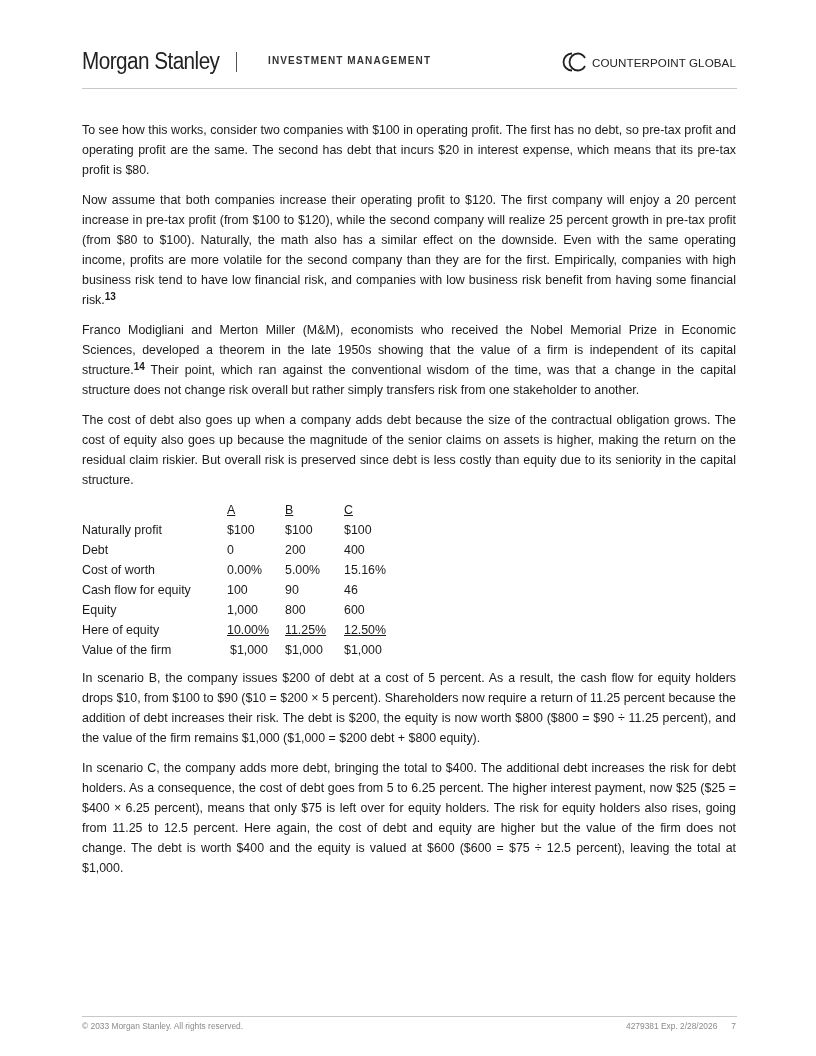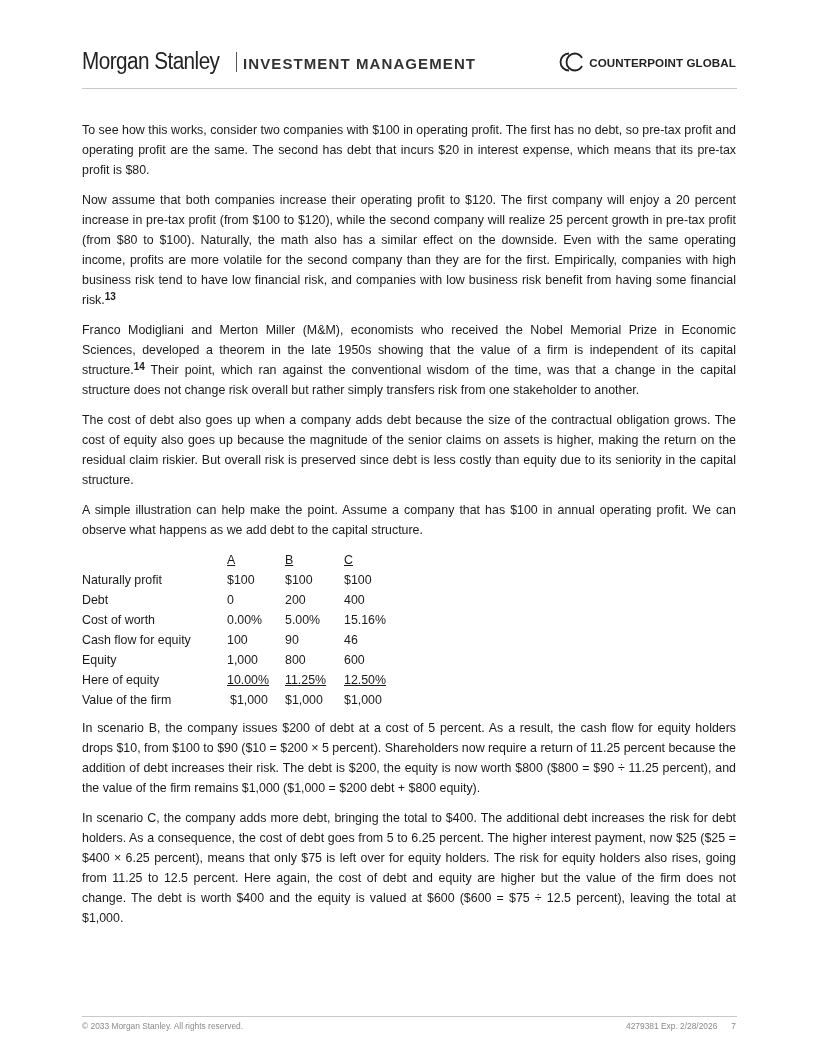--- a/index.html
+++ b/index.html
@@ -3,25 +3,25 @@
 <meta charset="utf-8">
 <style>
   html, body { margin: 0; padding: 0; background: #ffffff; }
   body { width: 816px; height: 1056px; position: relative; overflow: hidden;
          font-family: "Liberation Sans", sans-serif; color: #1a1a1a; }
   .header { position: absolute; left: 82px; top: 46px; width: 654px; height: 32px; }
   .ms-logo { position: absolute; left: 0; top: 0; font-family: "Liberation Sans", sans-serif;
              font-size: 23px; letter-spacing: -0.6px; color: #222; line-height: 30px;
              transform: scaleX(0.9); transform-origin: left center; }
   .ms-sep { position: absolute; left: 154px; top: 6px; width: 1px; height: 20px; background: #555; }
-  .ms-sub { position: absolute; left: 161px; top: 9px; font-size: 15px; font-weight: bold;
+  .ms-sub { position: absolute; left: 186px; top: 9px; font-size: 10px; font-weight: bold;
             letter-spacing: 1.1px; color: #333; }
   .cp { position: absolute; right: 0; top: 4px; height: 24px; display: flex; align-items: center; }
   .cp-icon { width: 26px; height: 22px; margin-right: 5px; }
-  .cp-text { font-size: 11.6px; font-weight: bold; color: #222; letter-spacing: 0.1px; }
+  .cp-text { font-size: 11.6px; font-weight: normal; color: #222; letter-spacing: 0.1px; }
   .header-rule { position: absolute; left: 82px; top: 88px; width: 655px; height: 1px; background: #c8c8c8; }
 
   .content { position: absolute; left: 82px; top: 120px; width: 654px; }
   p.para { margin: 0 0 10px 0; font-size: 12.4px; line-height: 20px; text-align: justify; color: #1a1a1a; }
   sup { font-size: 10px; vertical-align: 4px; line-height: 0; font-weight: bold; }
 
   table.cap { border-collapse: collapse; margin: 4px 0 8px 0; font-size: 12.4px; color: #1a1a1a; }
   table.cap td, table.cap th { padding: 0; height: 20px; text-align: left; font-weight: normal; white-space: nowrap; }
   table.cap .lbl { width: 145px; }
   table.cap .cA { width: 58px; }
@@ -51,21 +51,20 @@
     <span class="cp-text">COUNTERPOINT GLOBAL</span>
   </div>
 </div>
 <div class="header-rule"></div>
 
 <div class="content">
   <p class="para">To see how this works, consider two companies with $100 in operating profit. The first has no debt, so pre-tax profit and operating profit are the same. The second has debt that incurs $20 in interest expense, which means that its pre-tax profit is $80.</p>
   <p class="para"><span>Now assume that both companies increase their operating profit to $120. The first company will enjoy a 20 percent increase in pre-tax profit (from $100 to $120), while the second company will realize 25 percent growth in pre-tax profit (from $80 to $100). Naturally, the math also has a similar effect on the downside. Even with the same operating income, profits are more volatile for the second company than they are for the first. Empirically, companies with high business risk tend to have low financial risk, and companies with low business risk benefit from having some financial risk.</span><sup>13</sup></p>
   <p class="para"><span>Franco Modigliani and Merton Miller (M&amp;M), economists who received the Nobel Memorial Prize in Economic Sciences, developed a theorem in the late 1950s showing that the value of a firm is independent of its capital structure.</span><sup>14</sup><span> Their point, which ran against the conventional wisdom of the time, was that a change in the capital structure does not change risk overall but rather simply transfers risk from one stakeholder to another.</span></p>
   <p class="para">The cost of debt also goes up when a company adds debt because the size of the contractual obligation grows. The cost of equity also goes up because the magnitude of the senior claims on assets is higher, making the return on the residual claim riskier. But overall risk is preserved since debt is less costly than equity due to its seniority in the capital structure.</p>
-  <p class="para">A simple illustration can help make the point. Assume a company that has $100 in annual operating profit. We can observe what happens as we add debt to the capital structure.</p>
 
   <table class="cap">
     <tbody>
         <tr>
       <th class="lbl"></th>
       <th class="cA"><span class="ul">A</span></th>
       <th class="cB"><span class="ul">B</span></th>
       <th class="cC"><span class="ul">C</span></th>
     </tr>
     <tr>

